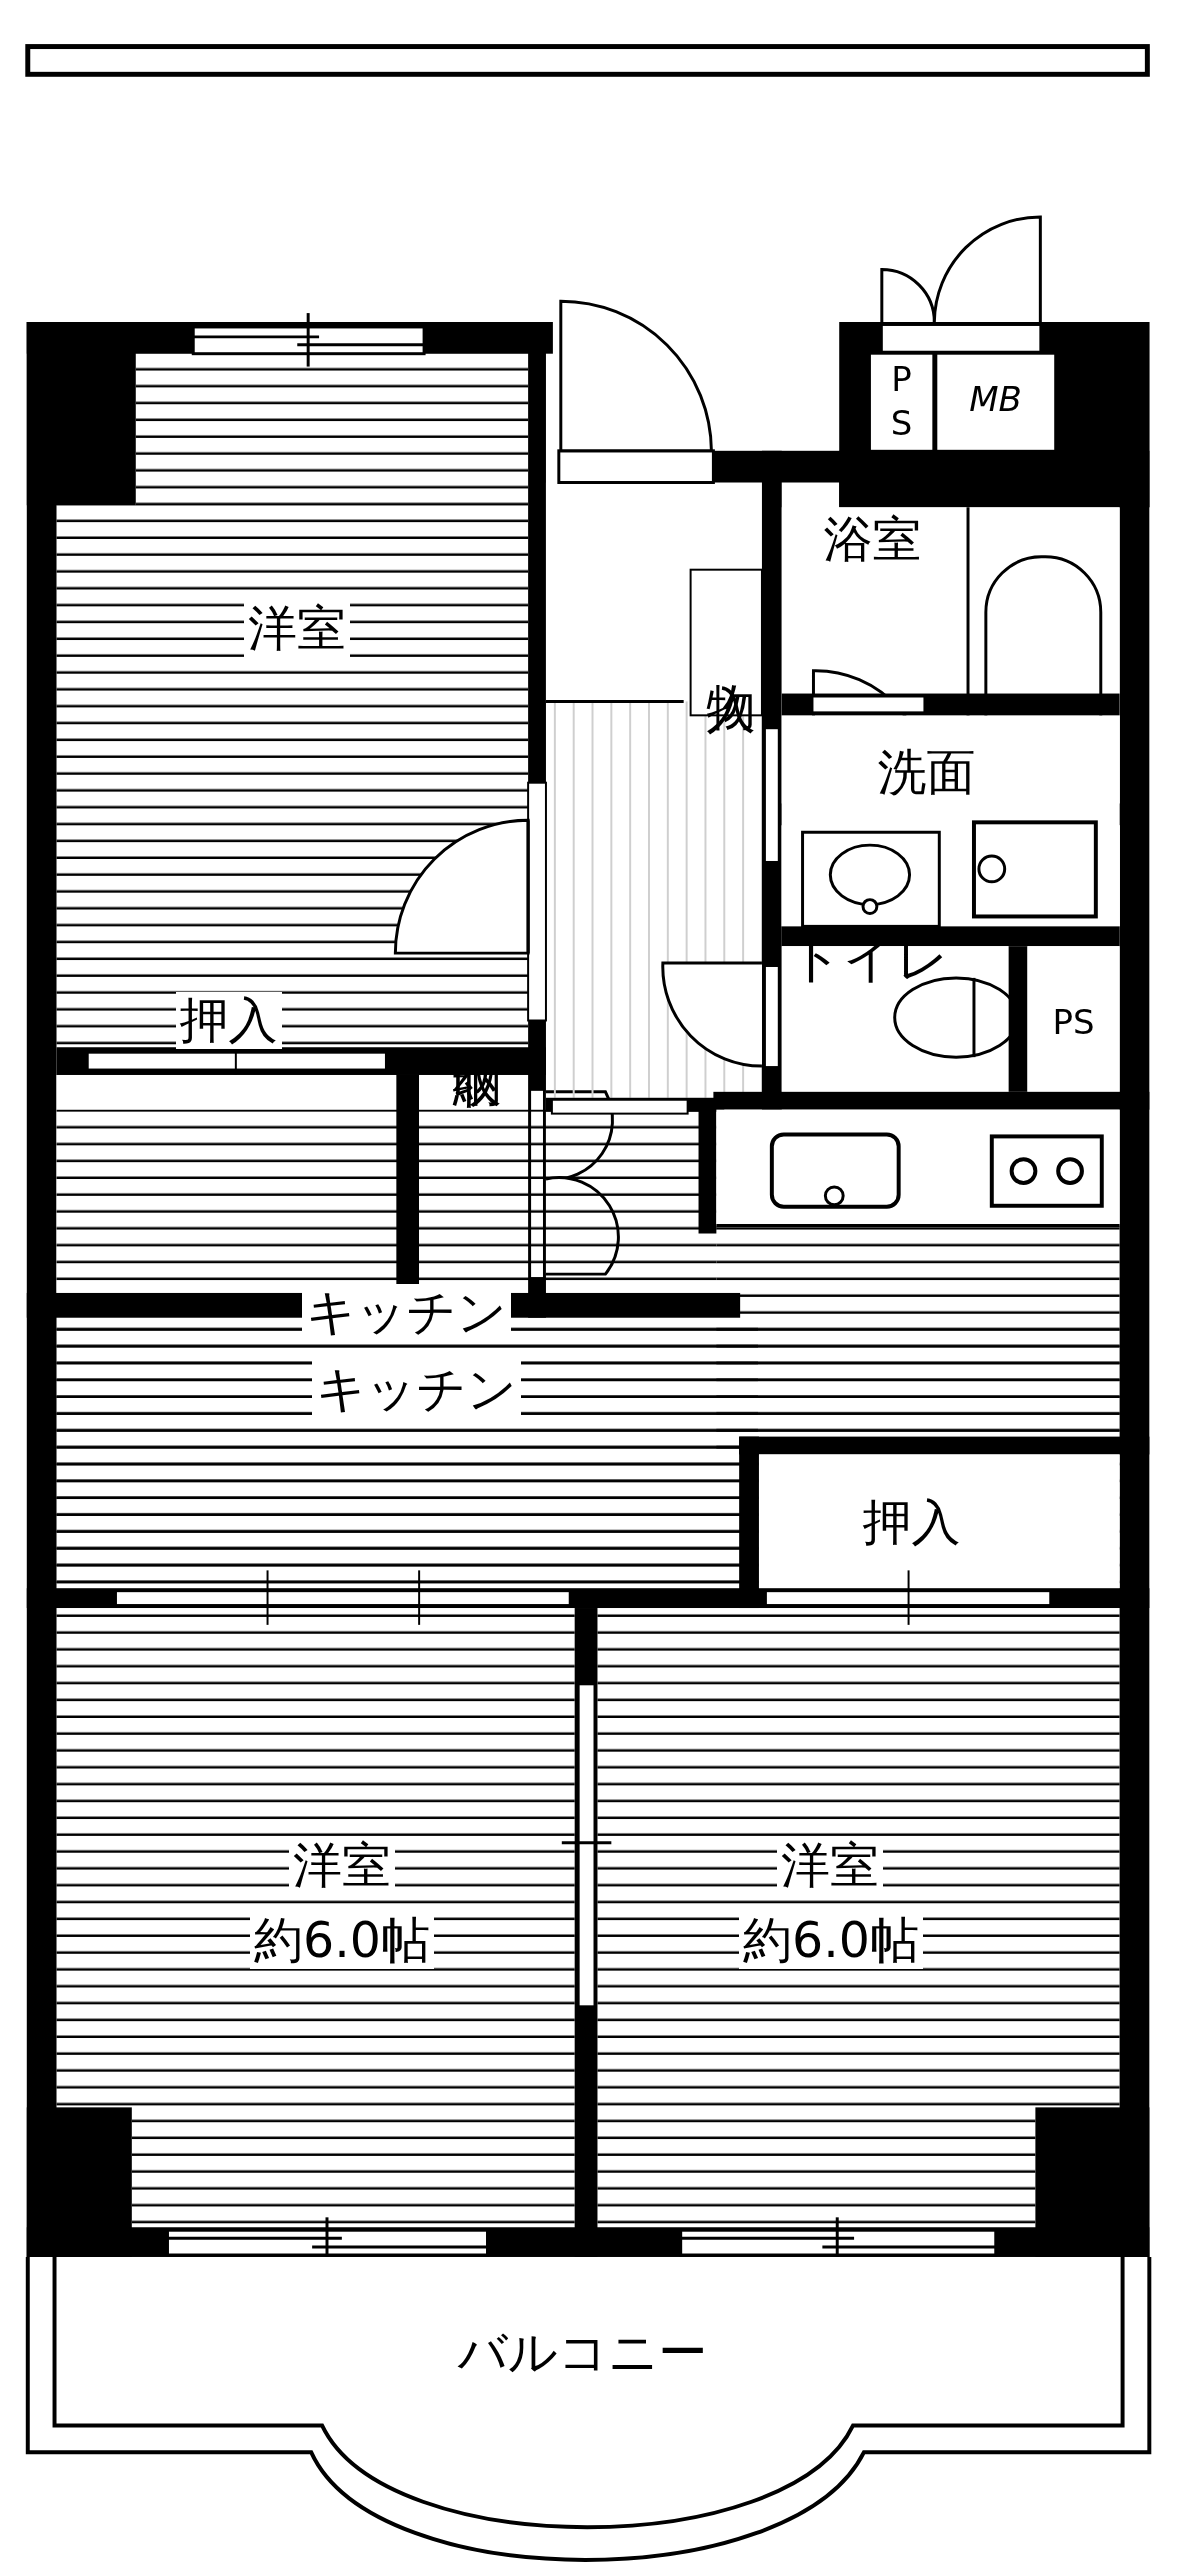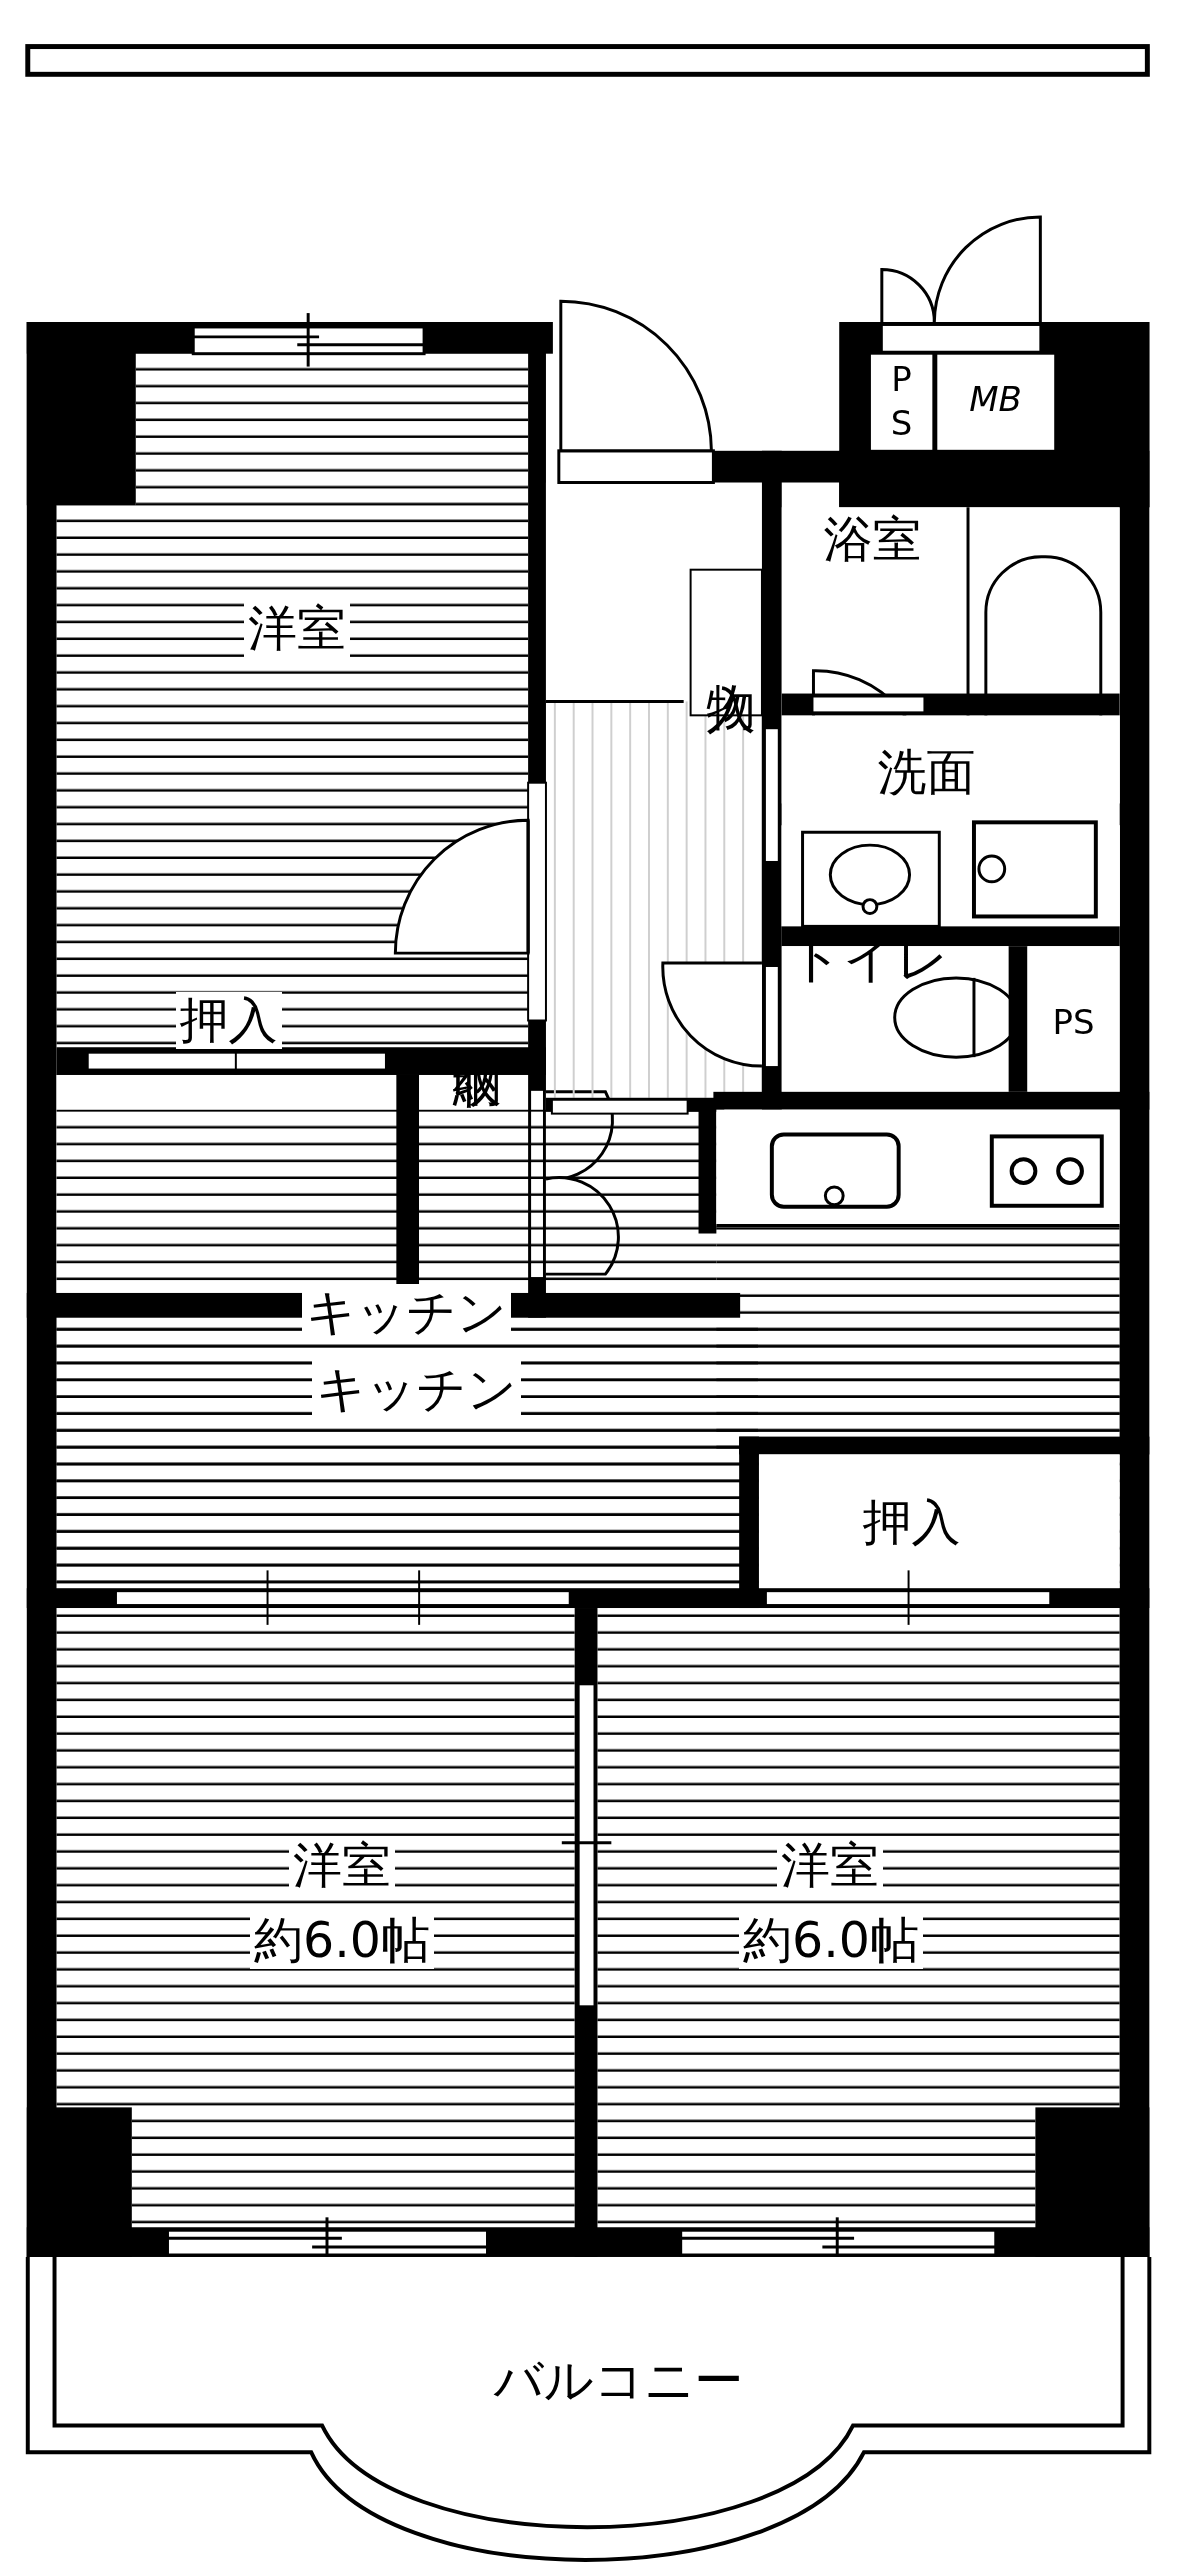--- a/index.html
+++ b/index.html
@@ -217,14 +217,14 @@
 <div class="label lbl-sm" style="left:872px;top:362px;width:59px;"><span>P</span></div>
 <div class="label lbl-sm" style="left:872px;top:406px;width:59px;"><span>S</span></div>
 <div class="label lbl-sm" style="left:941px;top:382px;width:109px;font-style:italic;"><span>MB</span></div>
 <div class="label lbl-big" style="left:228px;top:1288px;width:357px;"><span>キッチン</span></div>
 <div class="label lbl-big" style="left:268px;top:1365px;width:297px;"><span>キッチン</span></div>
 <div class="label lbl-big" style="left:832px;top:1498px;width:159px;"><span>押入</span></div>
 <div class="label lbl-big" style="left:253px;top:1841px;width:178px;"><span>洋室</span></div>
 <div class="label lbl-big" style="left:208px;top:1916px;width:268px;"><span>約6.0帖</span></div>
 <div class="label lbl-big" style="left:741px;top:1841px;width:178px;"><span>洋室</span></div>
 <div class="label lbl-big" style="left:697px;top:1916px;width:268px;"><span>約6.0帖</span></div>
-<div class="label lbl-big" style="left:440px;top:2328px;width:357px;margin-top:28px;"><span>バルコニー</span></div>
+<div class="label lbl-big" style="left:404px;top:2328px;width:357px;"><span>バルコニー</span></div>
 
 
 </body></html>

